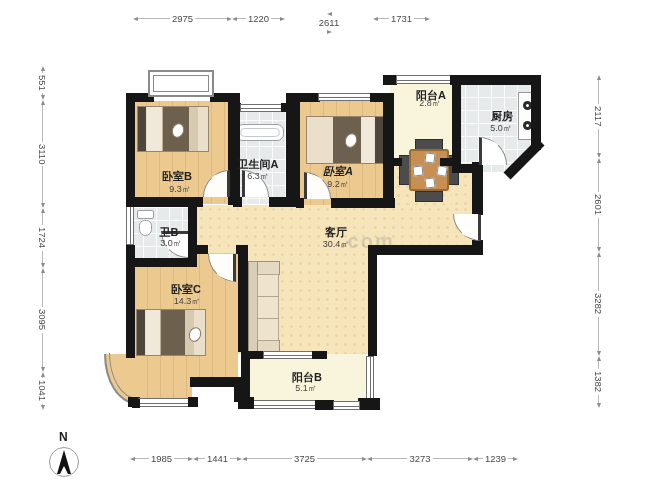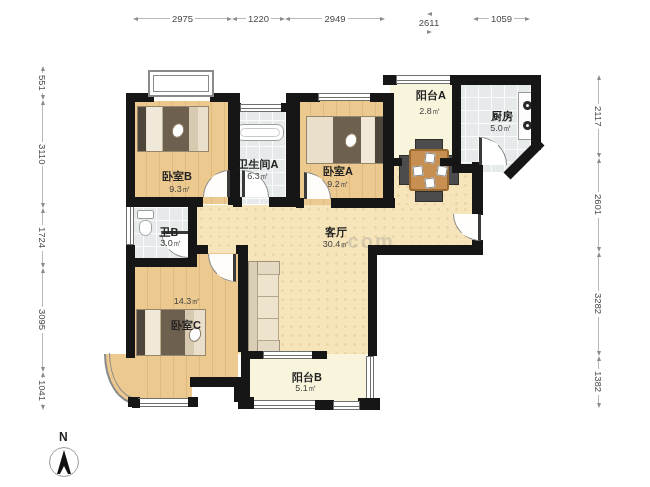--- a/index.html
+++ b/index.html
@@ -223,63 +223,85 @@
   <div class="door tr leaf-left" style="left:304px;top:172px;width:27px;height:27px;"></div>
   <div class="door bl leaf-top" style="left:161px;top:231px;width:27px;height:27px;"></div>
   <div class="door bl leaf-right" style="left:208px;top:254px;width:28px;height:28px;"></div>
   <div class="door bl leaf-right" style="left:453px;top:214px;width:28px;height:27px;"></div>
   <div class="door tr leaf-left" style="left:479px;top:137px;width:28px;height:28px;"></div>
 
   <div class="rname" style="left:177px;top:170px;">卧室B</div>
   <div class="rarea" style="left:180px;top:184px;">9.3㎡</div>
   <div class="rname" style="left:258px;top:158px;">卫生间A</div>
   <div class="rarea" style="left:258px;top:171px;">6.3㎡</div>
-  <div class="rname" style="left:338px;top:165px;">卧室A</div>
+  <div class="rname" style="left:338px;top:165px;font-style:italic;">卧室A</div>
   <div class="rarea" style="left:338px;top:179px;">9.2㎡</div>
   <div class="rname" style="left:431px;top:89px;">阳台A</div>
-  <div class="rarea" style="left:430px;top:106px;">2.8㎡</div>
+  <div class="rarea" style="left:430px;top:98px;">2.8㎡</div>
   <div class="rname" style="left:502px;top:110px;">厨房</div>
   <div class="rarea" style="left:501px;top:123px;">5.0㎡</div>
   <div class="rname" style="left:336px;top:226px;">客厅</div>
   <div class="rarea" style="left:336px;top:239px;">30.4㎡</div>
   <div class="rname" style="left:169px;top:226px;">卫B</div>
   <div class="rarea" style="left:171px;top:238px;">3.0㎡</div>
-  <div class="rname" style="left:186px;top:283px;margin-top:36px;">卧室C</div>
+  <div class="rname" style="left:186px;top:283px;">卧室C</div>
   <div class="rarea" style="left:187px;top:296px;">14.3㎡</div>
   <div class="rname" style="left:307px;top:371px;">阳台B</div>
   <div class="rarea" style="left:306px;top:383px;">5.1㎡</div>
 
   <div class="dim-row" style="left:133px;top:12px;">
     <div class="dseg" style="width:99px;align-items:center;">
         <i class="dline"></i>
         <span class="dval">2975</span>
         <i class="dline"></i>
       </div>
     <div class="dseg" style="width:53px;">
         <i class="dline"></i>
         <span class="dval">1220</span>
         <i class="dline"></i>
       </div>
-    <div class="dseg" style="width:100px;">
-        <i class="dline"></i>
-        <span class="dval">2949</span>
-        <i class="dline"></i>
-      </div>
     <div class="dseg" style="width:88px;flex-direction:column;">
         <i class="dline"></i>
         <span class="dval">2611</span>
         <i class="dline"></i>
       </div>
     <div class="dseg" style="width:57px;">
         <i class="dline"></i>
-        <span class="dval">1059</span>
-        <i class="dline"></i>
-      </div>
-  </div>
-
+        <span class="dval">1731</span>
+        <i class="dline"></i>
+      </div>
+  </div>
+
+  <div class="dim-row" style="left:130px;top:452px;">
+    <div class="dseg" style="width:63px;">
+        <i class="dline"></i>
+        <span class="dval">1985</span>
+        <i class="dline"></i>
+      </div>
+    <div class="dseg" style="width:49px;">
+        <i class="dline"></i>
+        <span class="dval">1441</span>
+        <i class="dline"></i>
+      </div>
+    <div class="dseg" style="width:125px;">
+        <i class="dline"></i>
+        <span class="dval">3725</span>
+        <i class="dline"></i>
+      </div>
+    <div class="dseg" style="width:106px;">
+        <i class="dline"></i>
+        <span class="dval">3273</span>
+        <i class="dline"></i>
+      </div>
+    <div class="dseg" style="width:45px;">
+        <i class="dline"></i>
+        <span class="dval">1239</span>
+        <i class="dline"></i>
+      </div>
+  </div>
 
   <div class="dim-col" style="left:36px;top:66px;">
     <div class="dseg-v" style="height:34px;">
         <i class="dline-v"></i>
         <span class="dval-v">551</span>
         <i class="dline-v"></i>
       </div>
     <div class="dseg-v" style="height:108px;">
         <i class="dline-v"></i>
         <span class="dval-v">3110</span>

